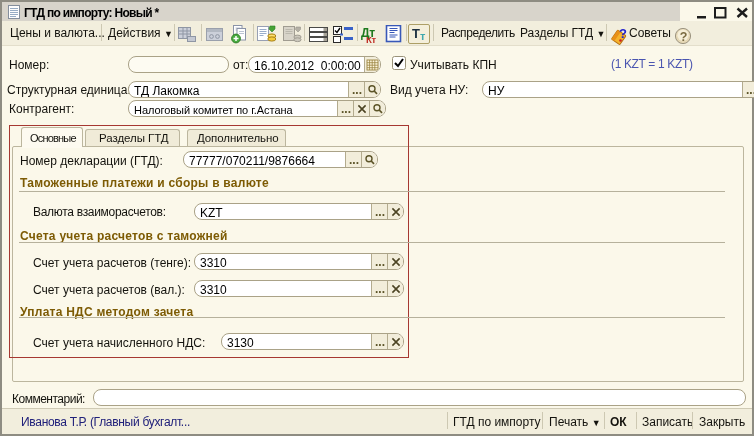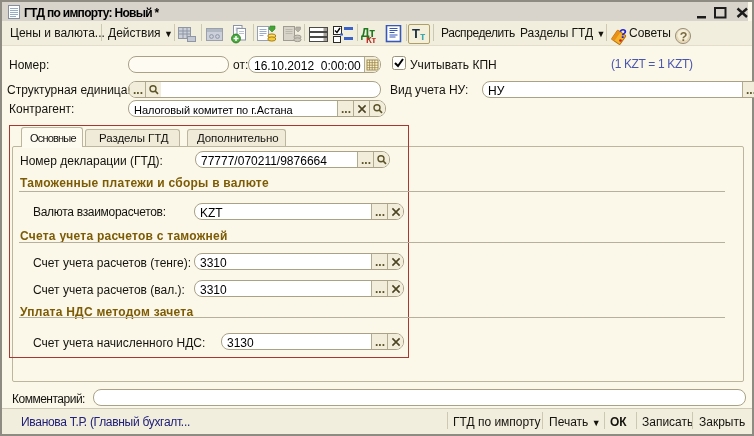--- a/index.html
+++ b/index.html
@@ -1,18 +1,18 @@
 <!DOCTYPE html>
 <html><head><meta charset="utf-8"><style>
 *{margin:0;padding:0;box-sizing:border-box}
 html,body{width:754px;height:436px;overflow:hidden}
 body{font-family:"Liberation Sans",sans-serif;font-size:12px;color:#21201a;position:relative}
 .abs{position:absolute}
 #win{position:absolute;left:0;top:0;width:754px;height:436px;background:#fbf8ea;border:2px solid #8e8c82}
-#title{position:absolute;left:2px;top:2px;width:746px;height:19px;background:#d8d4cb;}
+#title{position:absolute;left:2px;top:2px;width:678px;height:19px;background:#d8d4cb;}
 #title .cap{position:absolute;left:22px;top:4px;font-weight:bold;font-size:12px;letter-spacing:-0.7px;color:#000}
 #toolbar{position:absolute;left:2px;top:21px;width:750px;height:25px;background:#f2eedd;border-bottom:1px solid #e3decb}
 .tbtxt{position:absolute;top:3px;height:19px;line-height:19px;font-size:12px;color:#14130e;white-space:nowrap}
 .tsep{position:absolute;top:3px;width:1px;height:17px;background:#cdc8b2}
 .lbl{position:absolute;white-space:nowrap;font-size:12px;color:#14130e}
 .ctl{position:absolute;border:1px solid #aaa287;border-radius:8px;background:#fff;display:flex;overflow:hidden}
 .ctl .txt{flex:1;font-size:12px;padding:2px 0 0 5px;color:#000;white-space:nowrap}
 .seg{width:16px;border-left:1px solid #b3ab8e;background:#f2edda;position:relative;flex:none}
 .hdr{position:absolute;font-weight:bold;font-size:12px;letter-spacing:0.25px;color:#7d5b04;white-space:nowrap}
 .hline{position:absolute;height:1px;background:#b6b19c}
@@ -144,20 +144,21 @@
 </div>
 <svg class="abs" style="left:392px;top:56px" width="14" height="14">
     <rect x="0.5" y="0.5" width="13" height="13" rx="2" fill="#fff" stroke="#9a9279"></rect>
     <path d="M3 7 L6 10 L11 3" stroke="#000" stroke-width="2" fill="none"></path>
   </svg>
 <div class="lbl" style="left:410px;top:58px">Учитывать КПН</div>
 <div class="lbl" style="left:611px;top:57px;color:#4a55b0;letter-spacing:-0.35px">(1 KZT = 1 KZT)</div>
 
 <div class="lbl" style="left:7px;top:83px">Структурная единица:</div>
 <div class="ctl" style="left:128px;top:81px;width:253px;height:17px">
+  <div class="txt">ТД Лакомка</div>
   <div class="seg">
       <div style="position:absolute;left:3px;top:7px;width:10px;height:4px;color:#5c5428;font-size:12px;font-weight:bold;line-height:2px">...</div>
     </div>
   <div class="seg">
       <svg style="position:absolute;left:2px;top:2px" width="12" height="12">
         <circle cx="5" cy="4.8" r="3" fill="none" stroke="#5c5428" stroke-width="1.4"></circle>
         <line x1="7.2" y1="7" x2="10" y2="9.8" stroke="#5c5428" stroke-width="1.7"></line>
       </svg>
     </div>
 </div>
@@ -204,21 +205,21 @@
 <div class="lbl" style="left:30px;top:132px;font-size:11px;letter-spacing:-0.8px">Основные</div>
 <div class="abs" style="left:85px;top:129px;width:95px;height:17px;background:#f0ebd8;border:1px solid #bcb69e;border-bottom:none;border-radius:3px 3px 0 0"></div>
 <div class="lbl" style="left:99px;top:132px;font-size:11.5px;letter-spacing:-0.05px">Разделы ГТД</div>
 <div class="abs" style="left:187px;top:129px;width:99px;height:17px;background:#f0ebd8;border:1px solid #bcb69e;border-bottom:none;border-radius:3px 3px 0 0"></div>
 <div class="lbl" style="left:197px;top:132px;font-size:11.5px;letter-spacing:-0.1px">Дополнительно</div>
 <div class="abs" style="left:22px;top:146px;width:60px;height:2px;background:#fdfaf0"></div>
 
 <div class="red" style="left:9px;top:125px;width:400px;height:233px"></div>
 
 <div class="lbl" style="left:20px;top:154px">Номер декларации (ГТД):</div>
-<div class="ctl" style="left:195px;top:151px;width:195px;height:17px">
+<div class="ctl" style="left:183px;top:151px;width:195px;height:17px">
   <div class="txt">77777/070211/9876664</div>
   <div class="seg">
       <div style="position:absolute;left:3px;top:7px;width:10px;height:4px;color:#5c5428;font-size:12px;font-weight:bold;line-height:2px">...</div>
     </div>
   <div class="seg">
       <svg style="position:absolute;left:2px;top:2px" width="12" height="12">
         <circle cx="5" cy="4.8" r="3" fill="none" stroke="#5c5428" stroke-width="1.4"></circle>
         <line x1="7.2" y1="7" x2="10" y2="9.8" stroke="#5c5428" stroke-width="1.7"></line>
       </svg>
     </div>

